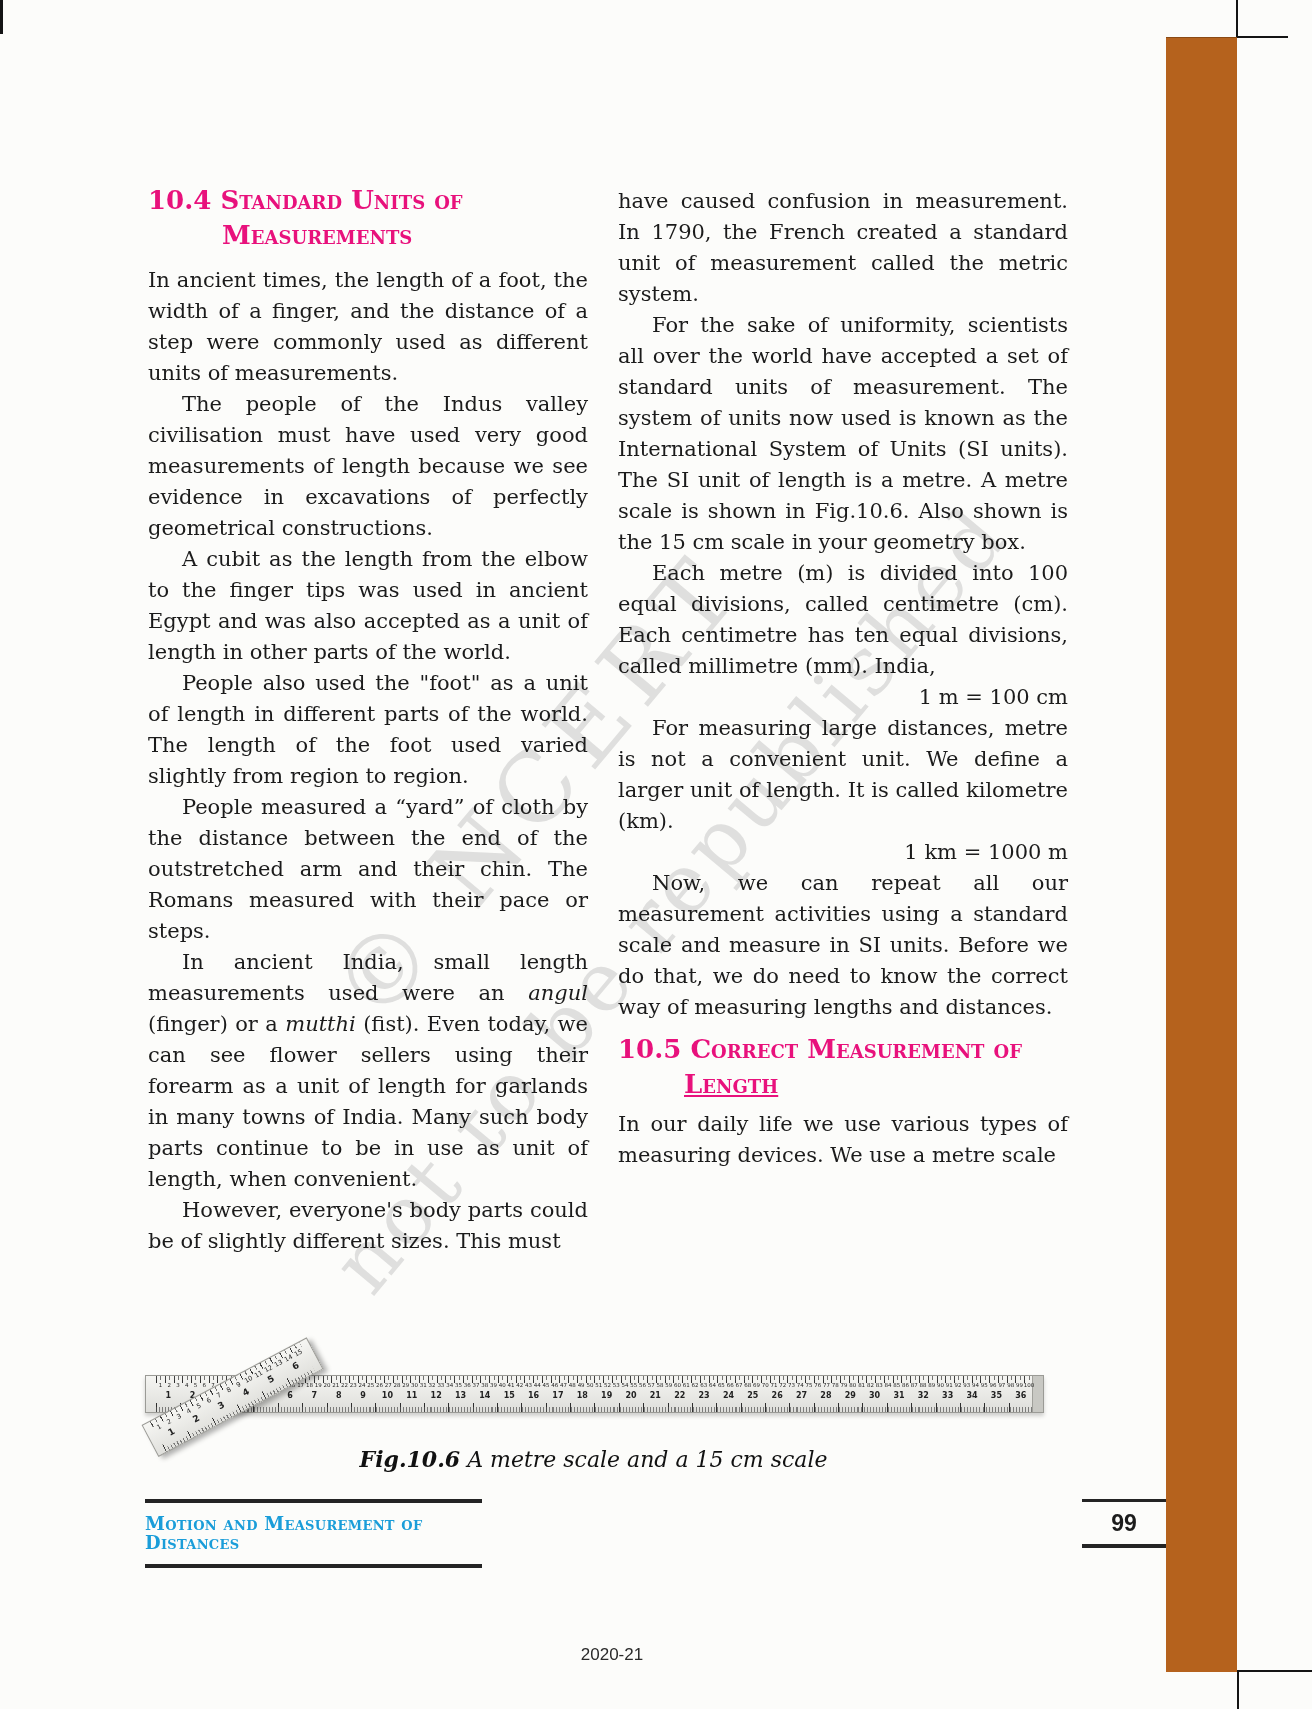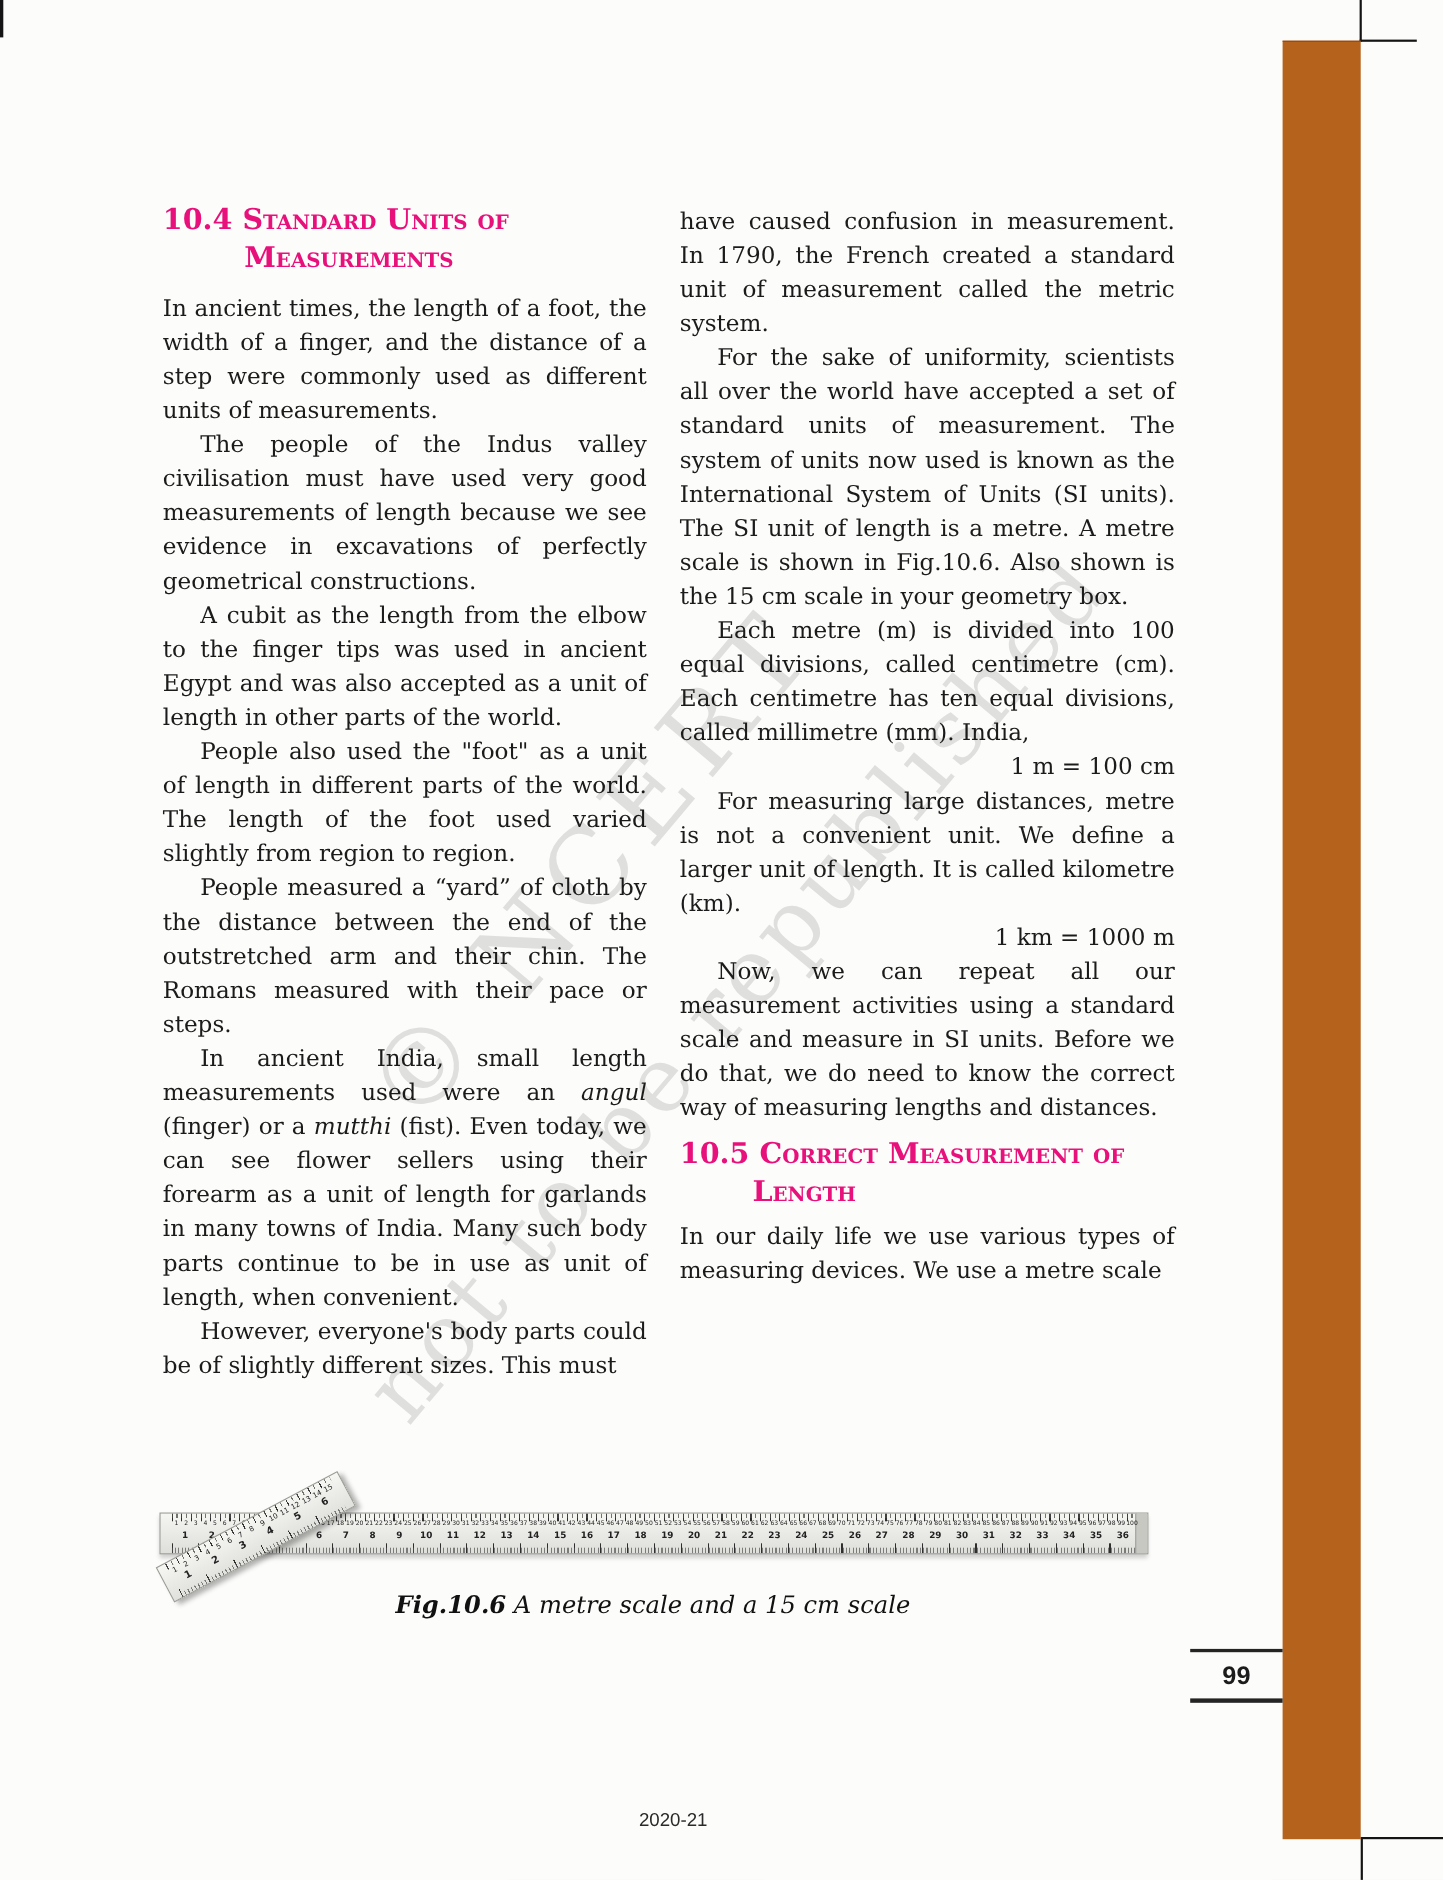--- a/index.html
+++ b/index.html
@@ -41,21 +41,21 @@
   .no-indent {text-indent:0;}
   .eq {padding-left:38px; text-align:right;}
 
   .sec-heading {
     margin:0 0 12px 0; color:#e8117c; font-weight:bold;
     font-size:26px; line-height:35px;
   }
   .h105 {margin:9px 0 7px 0;}
   .h-line {display:block;}
   .h-line2-104 {padding-left:74px;}
-  .h-line2-105 {padding-left:66px;}
+  .h-line2-105 {padding-left:66px;text-decoration:underline;}
   .h-sc {font-variant:small-caps;}
 
   
   .metre-scale {
     position:absolute; left:145px; top:1375px; width:897px; height:36px; z-index:3;
     border:1px solid #9b9b96; box-shadow:0 3px 4px rgba(0,0,0,.18);
     background:
       repeating-linear-gradient(90deg, rgba(70,70,70,.75) 0 1px, transparent 1px 4.385px) 10px 0/877px 4px no-repeat,
       repeating-linear-gradient(90deg, #2e2e2e 0 1px, transparent 1px 8.77px) 10px 0/877px 7px no-repeat,
       repeating-linear-gradient(90deg, rgba(80,80,80,.7) 0 1px, transparent 1px 3.05px) 10px 100%/877px 5px no-repeat,
@@ -341,18 +341,21 @@
         <span>3</span>
         <span>4</span>
         <span>5</span>
         <span>6</span>
       </div>
   </div>
   <div class="fig-caption">
     <span class="cap-label">Fig.10.6</span><span> A metre scale and a 15 cm scale</span>
   </div>
 
+  <div class="footer-left">
+    <span class="chapter">Motion and Measurement of Distances</span>
+  </div>
   <div class="footer-right">
     <span class="pagenum">99</span>
   </div>
   <div class="year-mark">2020-21</div>
 
 </div>
 
 </body></html>

